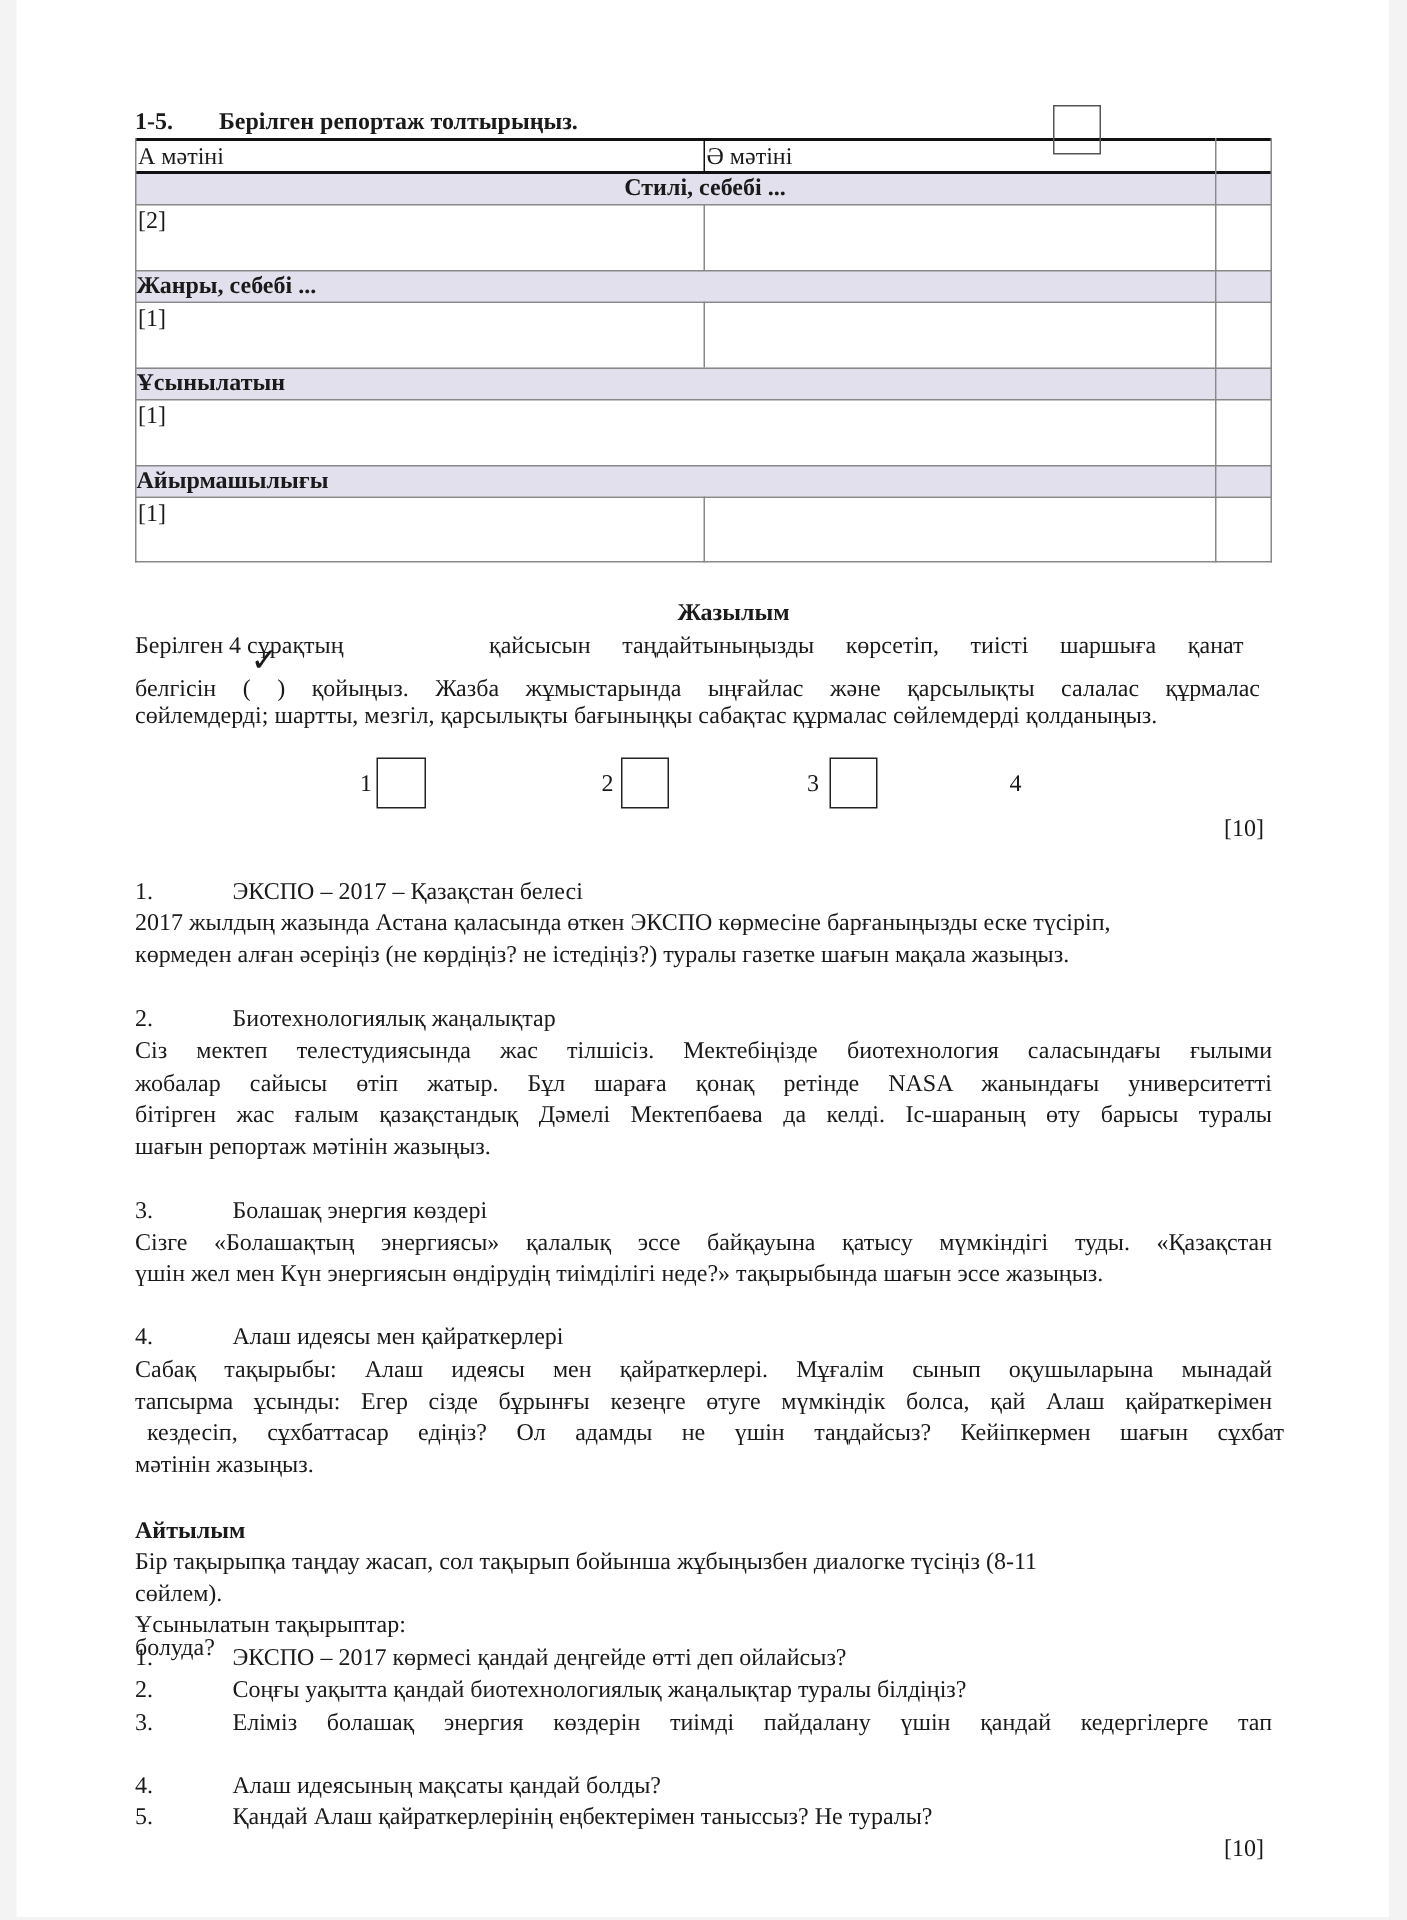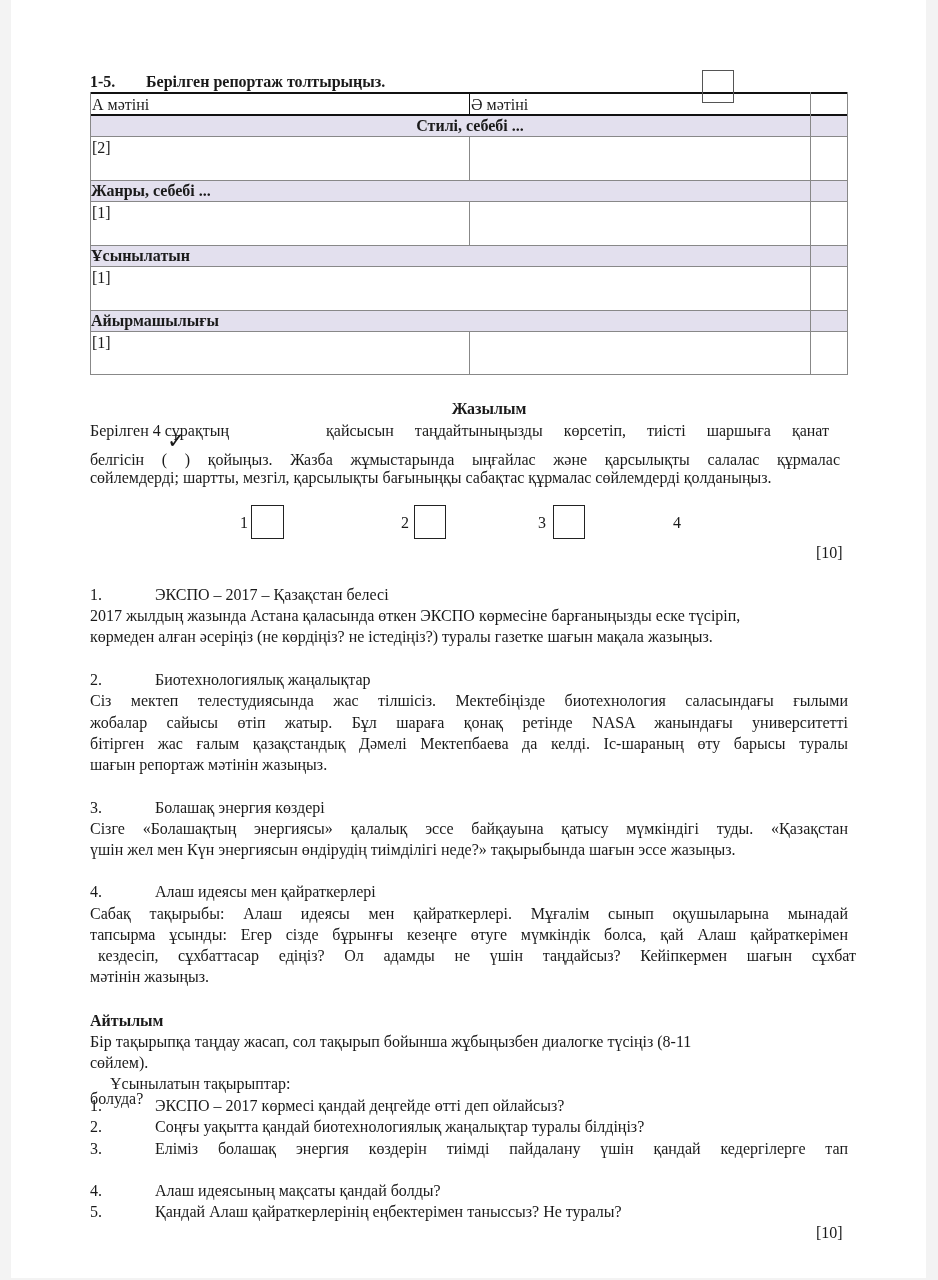--- a/index.html
+++ b/index.html
@@ -121,21 +121,21 @@
 <div class="abs t16" style="left:90px; top:881px;">4.</div>
 <div class="abs t16" style="left:155px; top:881px;">Алаш идеясы мен қайраткерлері</div>
 <div class="abs t16 just" style="left:90px; top:903px; width:758px;">Сабақ тақырыбы: Алаш идеясы мен қайраткерлері. Мұғалім сынып оқушыларына мынадай</div>
 <div class="abs t16 just" style="left:90px; top:924px; width:758px;">тапсырма ұсынды: Егер сізде бұрынғы кезеңге өтуге мүмкіндік болса, қай Алаш қайраткерімен</div>
 <div class="abs t16 just" style="left:98px; top:945px; width:758px;">кездесіп, сұхбаттасар едіңіз? Ол адамды не үшін таңдайсыз? Кейіпкермен шағын сұхбат</div>
 <div class="abs t16" style="left:90px; top:966px;">мәтінін жазыңыз.</div>
 
 <div class="abs t16 bold" style="left:90px; top:1010px;">Айтылым</div>
 <div class="abs t16" style="left:90px; top:1031px;">Бір тақырыпқа таңдау жасап, сол тақырып бойынша жұбыңызбен диалогке түсіңіз (8-11</div>
 <div class="abs t16" style="left:90px; top:1052px;">сөйлем).</div>
-<div class="abs t16" style="left:90px; top:1073px;margin-left:20px;">Ұсынылатын тақырыптар:</div>
+<div class="abs t16" style="left:90px; top:1073px;">Ұсынылатын тақырыптар:</div>
 
 <div class="abs t16" style="left:90px; top:1095px;">1.</div>
 <div class="abs t16" style="left:155px; top:1095px;">ЭКСПО – 2017 көрмесі қандай деңгейде өтті деп ойлайсыз?</div>
 <div class="abs t16" style="left:90px; top:1116px;">2.</div>
 <div class="abs t16" style="left:155px; top:1116px;">Соңғы уақытта қандай биотехнологиялық жаңалықтар туралы білдіңіз?</div>
 <div class="abs t16" style="left:90px; top:1138px;">3.</div>
 <div class="abs t16 just" style="left:155px; top:1138px; width:693px;">Еліміз болашақ энергия көздерін тиімді пайдалану үшін қандай кедергілерге тап</div>
 <div class="abs t16" style="left:90px; top:1088px;">болуда?</div>
 <div class="abs t16" style="left:90px; top:1180px;">4.</div>
 <div class="abs t16" style="left:155px; top:1180px;">Алаш идеясының мақсаты қандай болды?</div>

